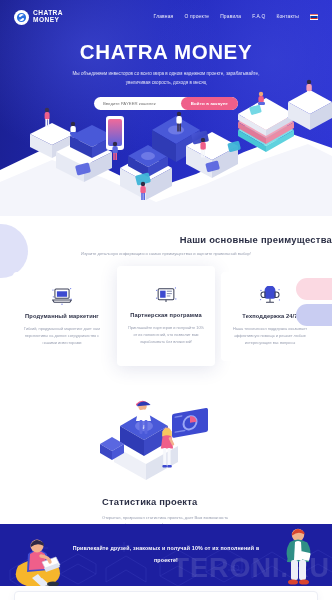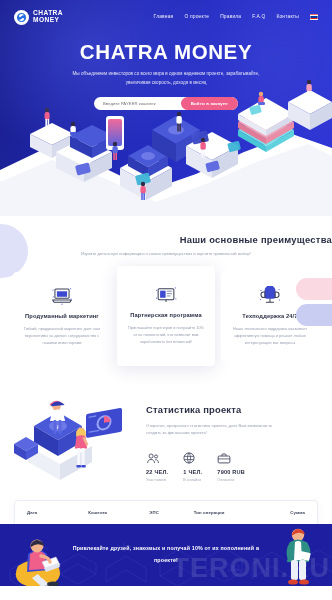--- a/index.html
+++ b/index.html
@@ -181,21 +181,21 @@
     width: 54px; height: 22px; border-radius: 11px;
   }
   .pill-a { top: 6px; background: #fbd9e2; }
   .pill-b { top: 32px; background: #c9cdf2; }
 
   
   .section-stats {
     position: relative;
     margin-top: 20px;
     padding: 0 14px;
-    display: flex; align-items: flex-end;
+    display: flex; align-items: center; flex-direction: column;
   }
   .stats-art { width: 132px; height: 96px; flex: none; }
   .stats-art svg { display: block; }
   .stats-body { flex: 1; padding-top: 14px; }
   .stats-title {
     color: #2b2f45; font-size: 9.4px; font-weight: bold; letter-spacing: .2px;
   }
   .stats-sub {
     margin-top: 7px; color: #9aa0b2; font-size: 4.1px; line-height: 1.75;
     width: 128px;

